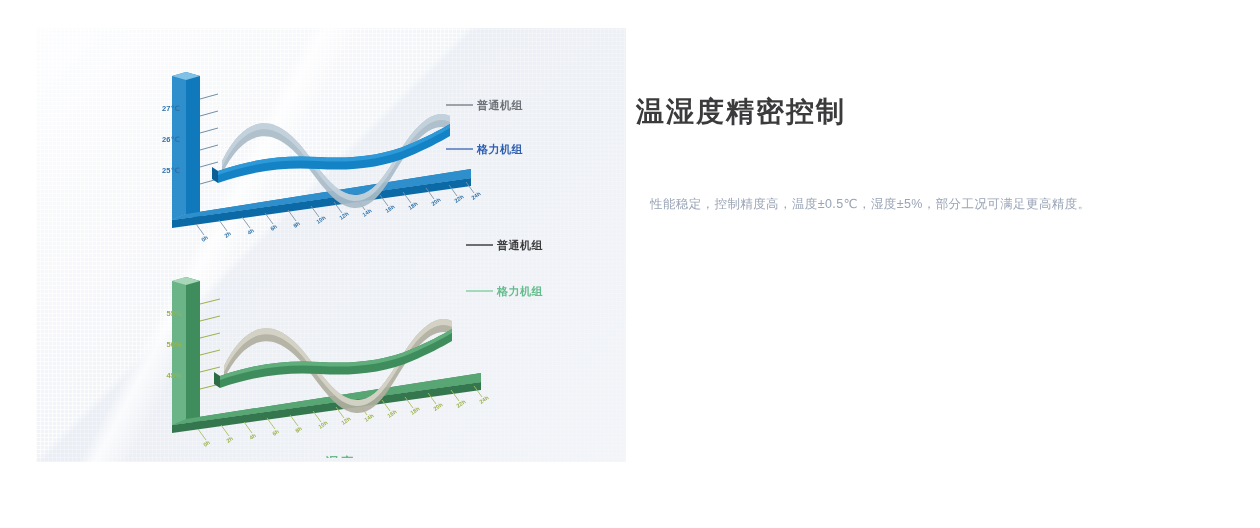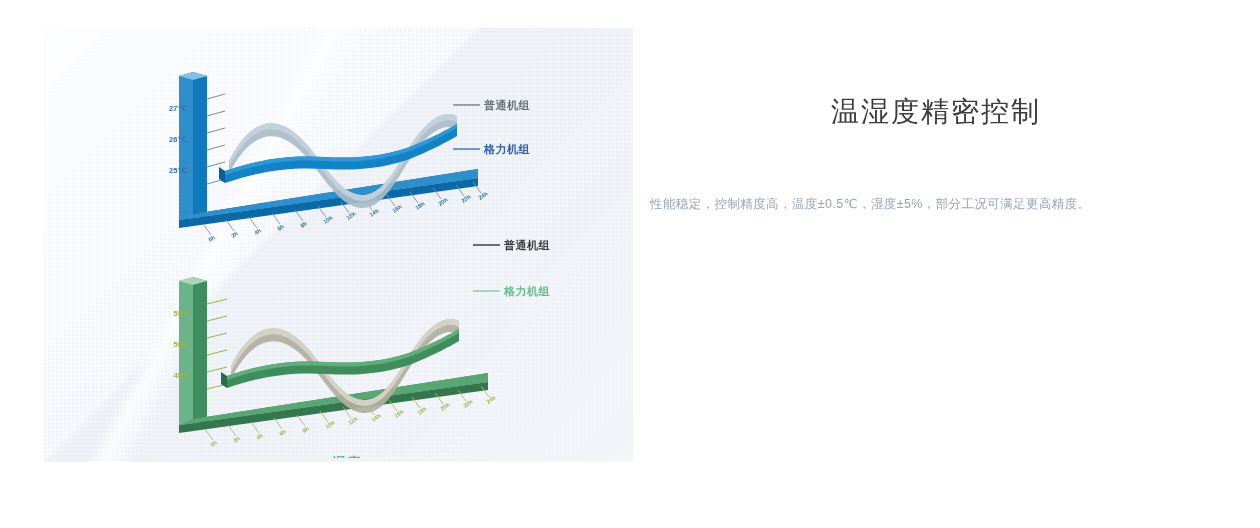--- a/index.html
+++ b/index.html
@@ -6,21 +6,21 @@
   body{
     width:1260px;height:528px;
     background:#ffffff;
     font-family:"Liberation Sans","DejaVu Sans",sans-serif;
     overflow:hidden;
     position:relative;
   }
 
   
   #illustration{
-    position:absolute;left:43px;top:28px;width:590px;height:434px;
+    position:absolute;left:36px;top:28px;width:590px;height:434px;
     background:#f2f4f7;
     background-image:
       linear-gradient(135deg, rgba(255,255,255,.85) 0%, rgba(255,255,255,.25) 42%, rgba(233,237,243,.55) 43%, rgba(243,245,249,.9) 100%),
       repeating-linear-gradient(0deg, rgba(255,255,255,.75) 0 1px, rgba(0,0,0,0) 1px 4px),
       repeating-linear-gradient(90deg, rgba(255,255,255,.75) 0 1px, rgba(0,0,0,0) 1px 4px),
       linear-gradient(180deg,#eef1f6 0%, #eff1f6 55%, #eceff5 100%);
     overflow:hidden;
     text-align:center;
   }
   #illustration .diag-sheen{
@@ -41,21 +41,21 @@
 
   .legend-label{font-size:11px;font-weight:bold;letter-spacing:.5px;}
   .caption{font-size:13.5px;font-weight:bold;letter-spacing:1px;}
 
   
   #text-col{
     position:absolute;left:636px;top:92px;width:600px;height:140px;
   }
   #page-title{
     font-size:28px;color:#3b3b3d;letter-spacing:2px;
-    text-align:center;font-weight:normal;margin:0;
+    text-align:left;font-weight:bold;margin:0;
     line-height:40px;
   }
   #page-desc{
     margin:12px;position:absolute;left:2px;top:90px;width:600px;
     font-size:12.5px;color:#9aa4b6;letter-spacing:.4px;line-height:20px;
     white-space:nowrap;
   }
 </style>
 </head>
 <body>

